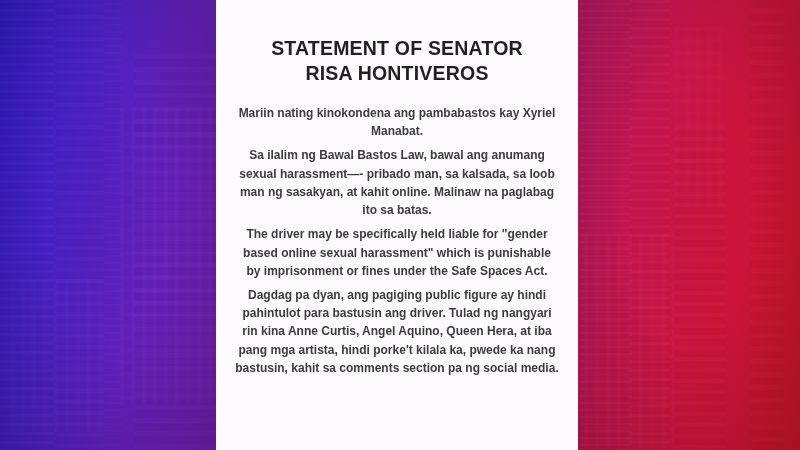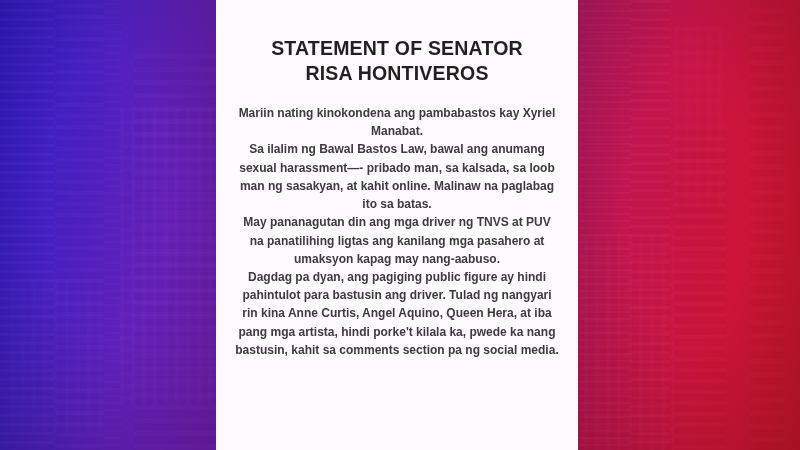--- a/index.html
+++ b/index.html
@@ -155,21 +155,21 @@
     width: 324px;
     margin: 0;
     text-align: center;
     color: #3b3b41;
     font-family: "Liberation Sans", sans-serif;
     font-weight: bold;
     font-size: 12px;
     line-height: 1.52;
   }
   .body-block.first { margin-top: 18px; }
-  .body-block + .body-block { margin-top: 0; }
+  .body-block + .body-block { margin-top: 6px; }
 </style>
 </head>
 <body>
 
 <div id="stage">
 
   <div class="side-panel left">
     <div class="photo">
       <div class="shade" style="background:#2a1a6e;"></div>
       <div class="tower" style="left:-6px;  width:60px;"></div>
@@ -183,21 +183,21 @@
     <div class="vignette"></div>
   </div>
 
   <div class="center-panel">
 
     <h1 class="statement-title">STATEMENT OF SENATOR
 RISA HONTIVEROS</h1>
 
     <p class="body-block first">Mariin nating kinokondena ang pambabastos kay Xyriel Manabat.</p>
     <p class="body-block">Sa ilalim ng Bawal Bastos Law, bawal ang anumang sexual harassment—- pribado man, sa kalsada, sa loob man ng sasakyan, at kahit online. Malinaw na paglabag ito sa batas.</p>
-    <p class="body-block">May pananagutan din ang mga driver ng TNVS at PUV na panatilihing ligtas ang kanilang mga pasahero at umaksyon kapag may nang-aabuso.</p>
+    <p class="body-block">The driver may be specifically held liable for "gender based online sexual harassment" which is punishable by imprisonment or fines under the Safe Spaces Act.</p>
     <p class="body-block">Dagdag pa dyan, ang pagiging public figure ay hindi pahintulot para bastusin ang driver. Tulad ng nangyari rin kina Anne Curtis, Angel Aquino, Queen Hera, at iba pang mga artista, hindi porke't kilala ka, pwede ka nang bastusin, kahit sa comments section pa ng social media.</p>
 
   </div>
 
   <div class="side-panel right">
     <div class="photo">
       <div class="shade" style="background:#7a1038;"></div>
       <div class="tower t3" style="left:2px;   width:52px; opacity:.8;"></div>
       <div class="tower" style="left:52px;  width:40px;"></div>
       <div class="tower t2" style="left:96px;  width:52px; top:28%; height:80%;"></div>

